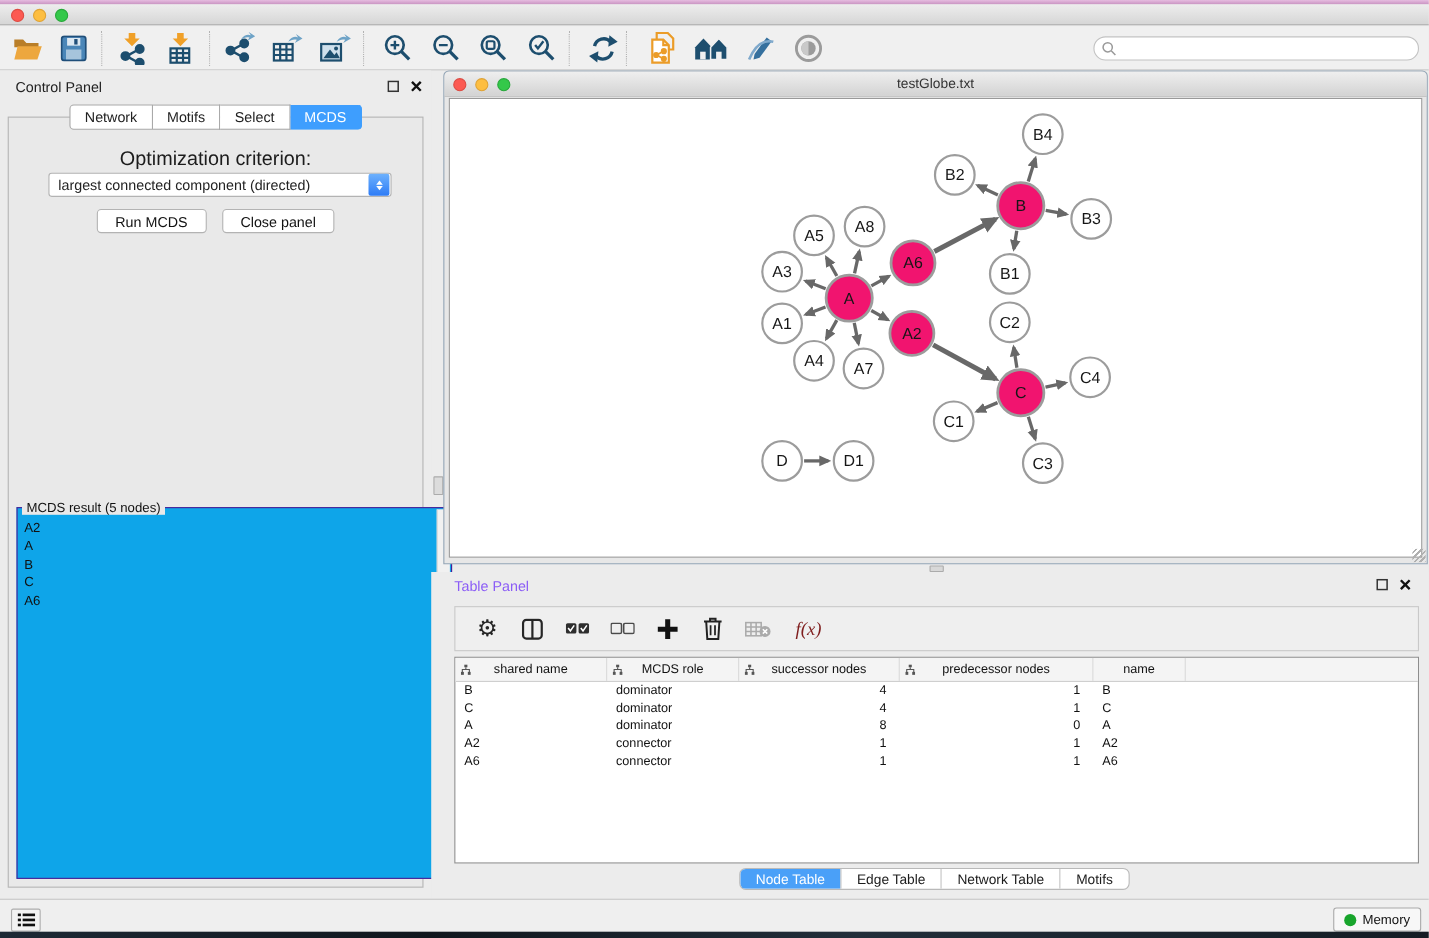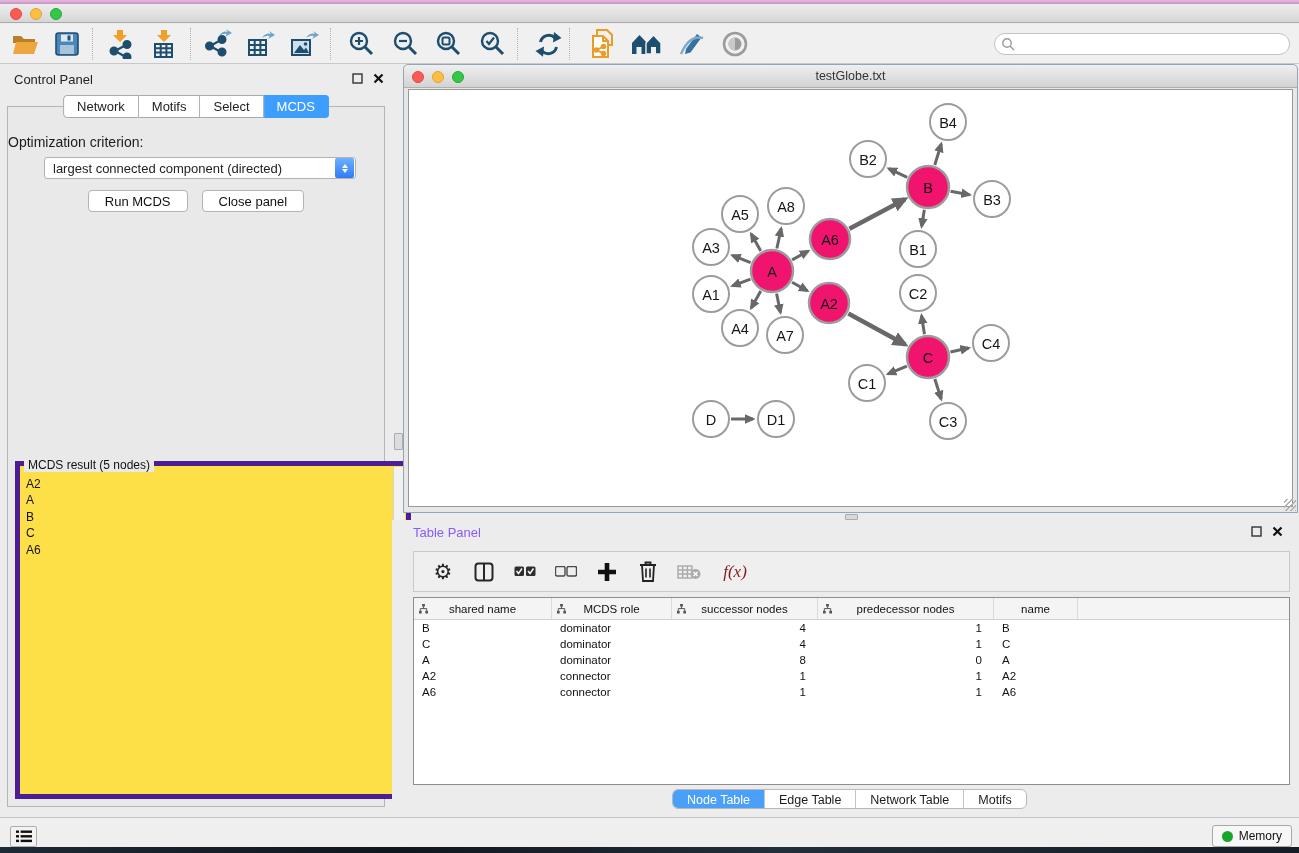--- a/index.html
+++ b/index.html
@@ -34,34 +34,34 @@
   #cp-title { position:absolute; left:14px; top:8px; font-size:13px; color:#222; }
   .panel-btns { position:absolute; display:flex; gap:10px; align-items:center; }
   #left-panel .panel-btns { right:8px; top:9px; }
   #cp-tabs { position:absolute; left:50%; transform:translateX(-50%); top:31px; display:flex; z-index:2; }
   .cp-tab { background:#fff; border:1px solid #a9a9a9; border-left:none; padding:3px 13px; font-size:13px; color:#222; cursor:default; }
   .cp-tab:first-child { border-left:1px solid #a9a9a9; border-radius:4px 0 0 4px; }
   .cp-tab:last-child { border-radius:0 4px 4px 0; }
   .cp-tab.selected { background:#3e9efe; border-color:#3e9efe; color:#fff; }
   #cp-content { position:absolute; left:7px; top:42px; width:378px; height:701px;
     border:1px solid #b5b5b5; background:#e9e9e9; }
-  #opt-label { position:absolute; width:100%; text-align:left; top:27px; font-size:14px; color:#1c1c1c; }
+  #opt-label { position:absolute; width:100%; text-align:center; top:27px; font-size:18px; color:#1c1c1c; }
   #criterion-select { position:absolute; left:36px; top:50px; width:312px; height:22px; background:#fff;
     border:1px solid #b3b3b3; border-radius:3px; display:flex; align-items:center; }
   #criterion-select .val { flex:1; padding-left:8px; font-size:13px; white-space:nowrap; overflow:hidden; }
   #criterion-select .stepper { width:19px; height:20px; border-radius:2px; margin-right:1px;
     background:linear-gradient(#6db1fd,#2e7cf6); display:flex; flex-direction:column; align-items:center; justify-content:center; gap:1px; }
   .chev { width:0; height:0; border-left:3.5px solid transparent; border-right:3.5px solid transparent; }
   .chev.up { border-bottom:4px solid #fff; }
   .chev.down { border-top:4px solid #fff; }
   #cp-buttons { position:absolute; top:83px; width:100%; display:flex; justify-content:center; gap:14px; }
   .push-btn { background:#fff; border:1px solid #b3b3b3; border-radius:4px; height:22px; padding:7px 16px;
     font-size:13px; color:#111; display:flex; align-items:center; }
   #mcds-fieldset { position:absolute; left:7px; top:354px; width:396px; height:338px;
-    border:5px solid #4c1d95; background:#fde047; }
+    border:1px solid #4c1d95; background:#0ea5e9; }
   #mcds-legend { position:absolute; top:-8px; left:4px; background:#e9e9e9; padding:0 4px; font-size:12px; color:#111; }
   #mcds-list { position:absolute; left:2px; top:2px; right:14px; bottom:2px; padding:8px 0 0 4px;
     font-size:12px; line-height:16.4px; color:#111; overflow:hidden; }
   #mcds-scroll { position:absolute; right:1px; top:1px; bottom:1px; width:12px; background:#f1f1f1; border-left:1px solid #d5d5d5; }
 
   
   #net-window { position:absolute; left:403px; top:64px; width:895px; height:449px;
     border:1px solid #93a5b6; border-radius:5px 5px 0 0; background:#e7e7e7; }
   #net-titlebar { position:relative; height:23px; background:linear-gradient(#efefef,#d3d3d3);
     border-bottom:1px solid #afafaf; border-radius:5px 5px 0 0; }

